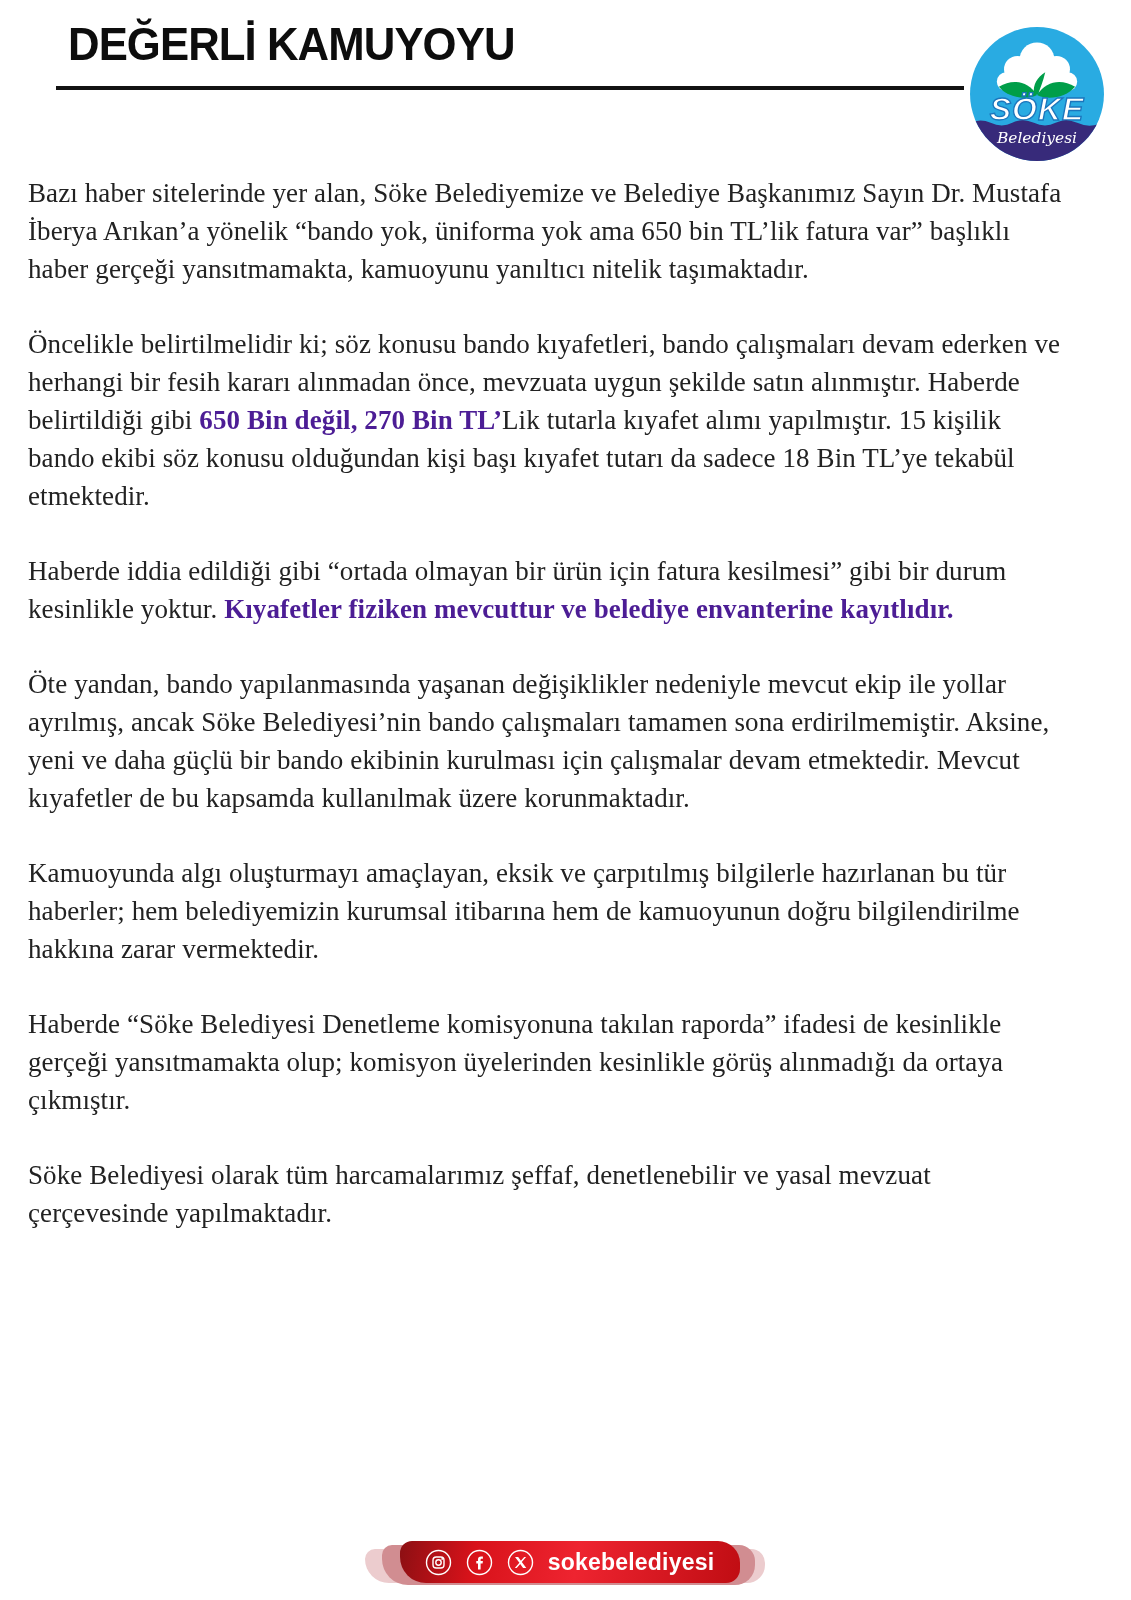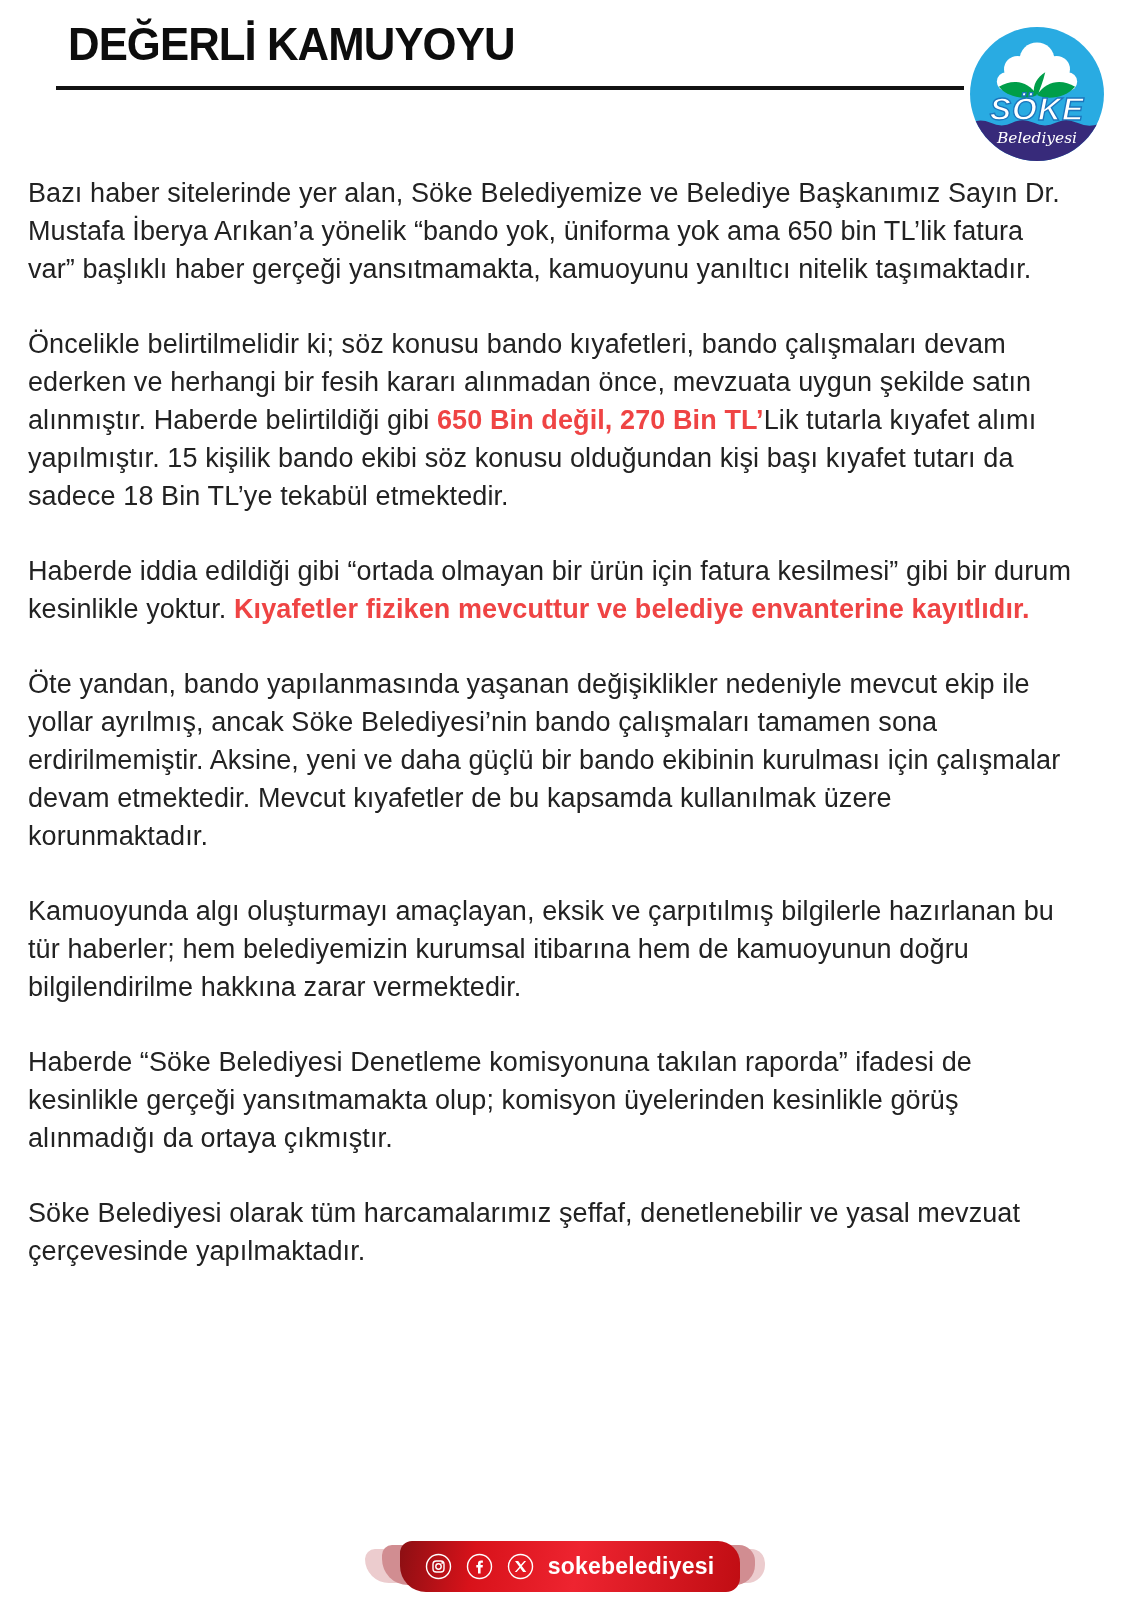--- a/index.html
+++ b/index.html
@@ -25,36 +25,36 @@
     width:908px; height:4px; background:#121212;
   }
   .logo { position:absolute; left:953px; top:26px; width:136px; height:136px; }
 
   
   .content {
     position:absolute; left:28px; top:174px; width:1046px;
     font-size:27px; line-height:38px; color:#222222;
     letter-spacing:0.1px;
   }
-  .content p { margin:0 0 37px 0; }
-  .content .b { font-weight:bold; color:#ef4444; }
+  .content p { margin:0 0 37px 0;font-family:Liberation Serif, serif; }
+  .content .b { font-weight:bold; color:#4c1d95; }
 
   
   .footer { position:absolute; left:0; top:1540px; width:100%; display:flex; justify-content:center; }
   .banner { position:relative; width:402px; height:48px; }
   .banner .layer-outer {
     position:absolute; left:0; right:2px; top:9px; height:34px;
     background:#ecccce; border-radius:10px 14px 18px 24px;
   }
   .banner .layer-mid {
     position:absolute; left:17px; right:12px; top:5px; height:40px;
     background:#d18d91; border-radius:10px 16px 20px 26px;
   }
   .banner .banner-main {
-    position:absolute; left:35px; right:27px; top:1px; height:51px;
+    position:absolute; left:35px; right:27px; top:1px; height:42px;
     background:linear-gradient(100deg,#8c0f13 0%, #d8121a 22%, #ee2430 52%, #c00d13 100%);
     border-radius:12px 22px 14px 26px;
     display:flex; align-items:center; justify-content:center; gap:14px;
   }
   .social-icon { width:27px; height:27px; display:block; }
   .handle { color:#ffffff; font-weight:bold; font-size:23px; letter-spacing:0.2px; }
 
   .logo-soke-text { font-family:"Liberation Sans", sans-serif; }
   .logo-belediyesi-text { font-family:"DejaVu Serif", serif; }
 </style>

